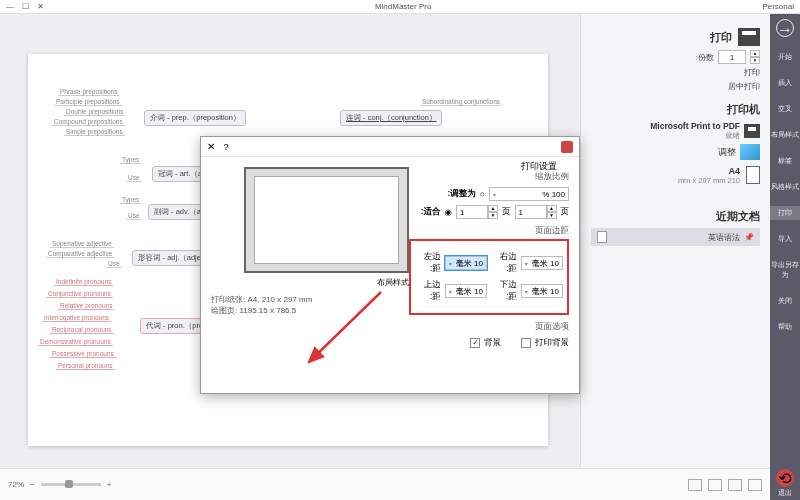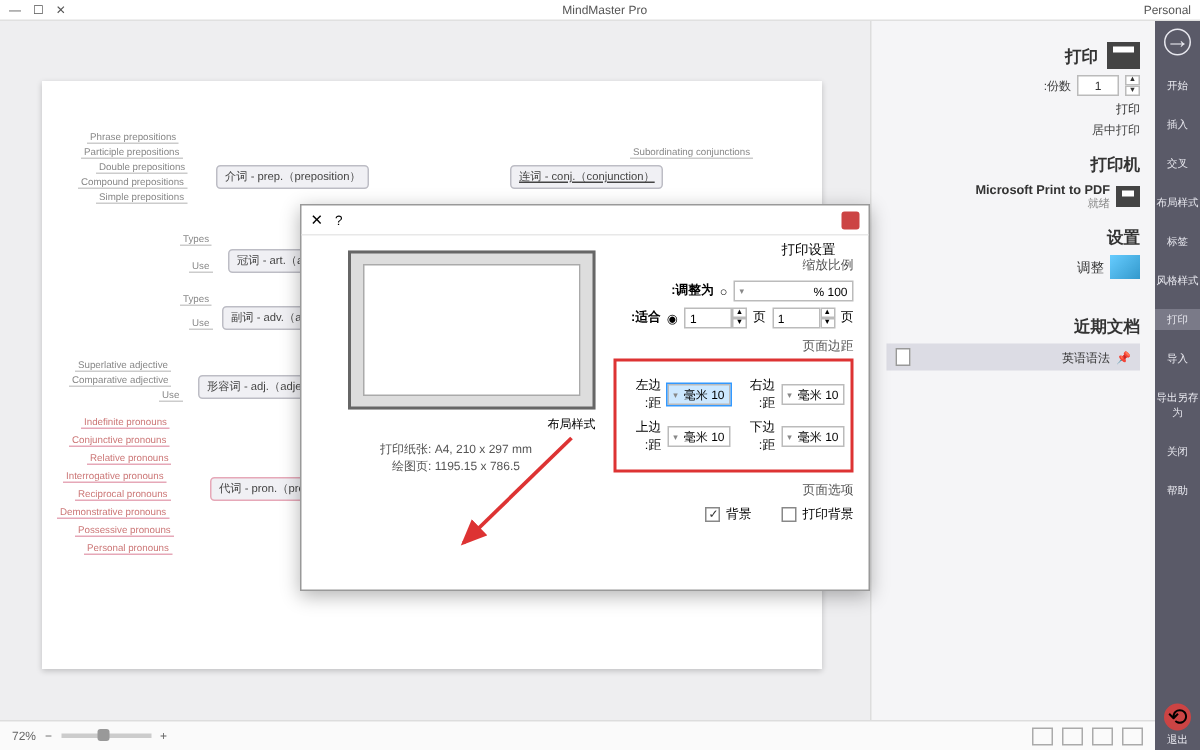--- a/index.html
+++ b/index.html
@@ -42,51 +42,51 @@
   .page { position: absolute; left: 28px; top: 40px; width: 520px; height: 392px; background: #fff; box-shadow: 0 1px 4px rgba(0,0,0,.2); }
   
   
   .node { position: absolute; background: #fff; border: 1px solid #bdbdc5; border-radius: 3px; font-size: 7px; padding: 2px 5px; color: #444; white-space: nowrap; direction: ltr; }
   .node.topic { background: #f0f0f4; font-size: 7.5px; }
   .node.pink { border-color: #e6a8b8; }
   .leaf { position: absolute; font-size: 6.5px; color: #888; border-bottom: 1px solid #ccc; padding: 0 2px; white-space: nowrap; direction: ltr; }
   .leaf.pink { color: #c77; border-color: #e6a8b8;}
   
   
-  .statusbar { position: absolute; left: 0; right: 30px; bottom: 0; height: 20px; background: #fafafa; border-top: 1px solid #ddd; display: flex; align-items: center; direction: ltr; font-size: 8px; color: #666; padding: 0 8px; gap: 6px; }
+  .statusbar { position: absolute; left: 0; right: 30px; bottom: 0; height: 32px; background: #fafafa; border-top: 1px solid #ddd; display: flex; align-items: center; direction: ltr; font-size: 8px; color: #666; padding: 0 8px; gap: 6px; }
   .statusbar .zoom { }
   .statusbar .slider { width: 60px; height: 3px; background: #ccc; position: relative; }
   .statusbar .slider::after { content:''; position:absolute; left:40%; top:-3px; width:8px; height:8px; background:#999; border-radius:2px;}
   .statusbar .sp { flex: 1; }
   .statusbar .sicon { width: 14px; height: 12px; border: 1px solid #aaa; display: inline-block; }
   
   
   .dialog { position: absolute; left: 200px; top: 136px; width: 380px; height: 258px; background: #fff; border: 1px solid #999; box-shadow: 0 3px 12px rgba(0,0,0,.3); direction: rtl; font-size: 9px; }
   .dialog .dtitle { height: 20px; display: flex; align-items: center; padding: 0 6px; border-bottom: 1px solid #e8e8e8; }
   .dialog .dtitle .dicon { width: 12px; height: 12px; background: #c44; border-radius: 2px; }
   .dialog .dtitle .dtxt { margin-right: 4px; font-size: 9px; margin-top: 40px; }
   .dialog .dtitle .dsp { flex: 1; }
   .dialog .dtitle .dclose { font-size: 10px; cursor: pointer; }
-  .dialog .dbody { padding: 8px 10px; display: flex; gap: 12px; }
+  .dialog .dbody { padding: 8px 10px; display: flex; }
   .dialog .dleft { width: 160px; }
   .dialog .dright { flex: 1; }
   .dialog .drow { display: flex; align-items: center; gap: 4px; margin: 4px 0; font-size: 8.5px; }
   .dialog .drow .lbl { min-width: 40px; font-weight: bold; }
   .dialog .dselect { width:80px; height:14px; border:1px solid #bbb; background:#fff; font-size:8px; display:inline-flex; align-items:center; padding:0 3px; justify-content:space-between;}
   .dialog .dselect.small { width:45px; }
   .dialog .dselect .arrow { font-size:6px; color:#888;}
   .dialog .dspin { display:flex; align-items:center;}
   .dialog .dspin .num { width:32px; height:14px; border:1px solid #bbb; background:#fff; font-size:8px; display:inline-flex; align-items:center; justify-content:flex-end; padding:0 3px;}
   .dialog .dspin .btns { display:flex; flex-direction:column;}
   .dialog .dspin .btns span { width:10px; height:7px; border:1px solid #bbb; font-size:5px; line-height:5px; text-align:center;}
   .dialog .grouptitle { font-size:8.5px; color:#555; margin-top:6px; margin-bottom:2px;}
   .dialog .marginbox { border: 2px solid #d33; padding: 6px 4px; margin: 2px 0; }
   .dialog .preview { width: 165px; height: 106px; border: 2px solid #666; background: #ddd; display: flex; align-items: center; justify-content: center; margin-top:2px;}
   .dialog .preview .sheet { width: 145px; height: 88px; background: #fff; border: 1px solid #aaa; }
-  .dialog .psize { font-size:8px; color:#555; margin-top:6px; text-align:center; line-height:1.4;}
+  .dialog .psize { font-size:8px; color:#555; margin-top:6px; text-align:left; line-height:1.4;}
   .dialog .dfooter { position:absolute; left:0; right:0; bottom:0; height:30px; display:flex; align-items:center; justify-content:flex-start; gap:6px; padding:0 10px; direction:ltr;}
   .dialog .dbtn { width:56px; height:20px; border:1px solid #bbb; background:#f4f4f4; font-size:9px; display:flex; align-items:center; justify-content:center; }
   .dialog .dbtn.highlight { outline: 2px solid #d33; }
   .dialog .chk { width:10px; height:10px; border:1px solid #888; display:inline-block;}
   .dialog .chk.checked::after { content:'✓'; font-size:8px; color:#333; position:relative; top:-2px;}
   .dialog .highlightfield { outline:1px solid #39f; background:#cde8ff !important;}
   
   .arrow-annot { position:absolute; left:303px; top:290px; width:80px; height:76px; pointer-events:none;}
 </style>
 </head>
@@ -170,27 +170,31 @@
       <span>打印机</span>
     </div>
   <div class="row">
       <span class="printericon" style="width:16px;height:14px;"></span>
     <div style="display:flex;flex-direction:column;">
       <span style="font-size:8.5px;font-weight:bold;">Microsoft Print to PDF</span>
       <span style="font-size:7.5px;color:#888;">就绪</span>
     </div>
   </div>
 
-  <div class="section-title" style="margin-top:10px;">
-      <span>设置</span>
-    </div>
   <div class="row">
       <span class="editicon"></span>
       <span>调整</span>
     </div>
+  <div class="row papersize" style="margin-top:6px;">
+    <span class="paperrect"></span>
+    <div style="display:flex;flex-direction:column;">
+      <span style="font-weight:bold;">A4</span>
+      <span style="font-size:7.5px;color:#888;">210 mm x 297 mm</span>
+    </div>
+  </div>
 
   <div class="section-title" style="margin-top:24px;">
       <span>近期文档</span>
     </div>
   <div class="recentlist">
     <div class="recentitem">
       <span>📌</span>
       <span>英语语法</span>
       <span style="flex:1"></span>
       <span class="docicon"></span>

